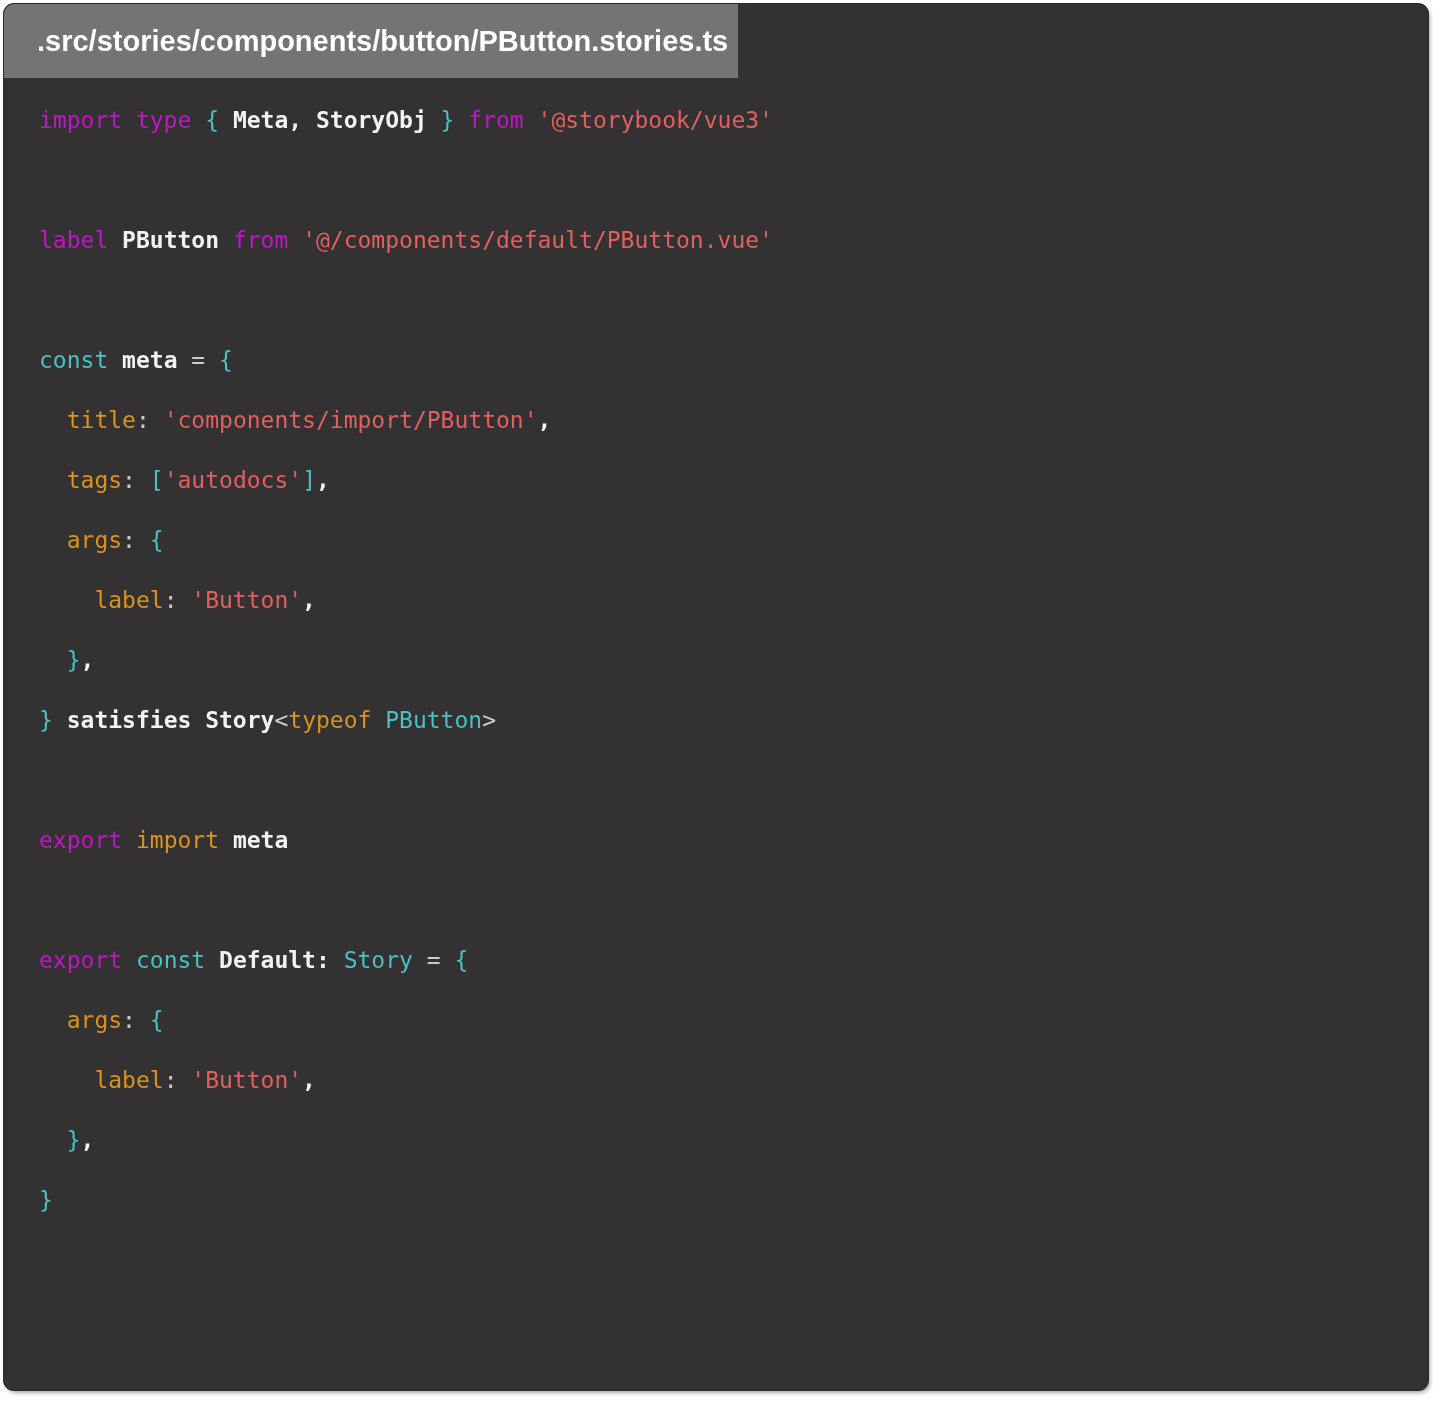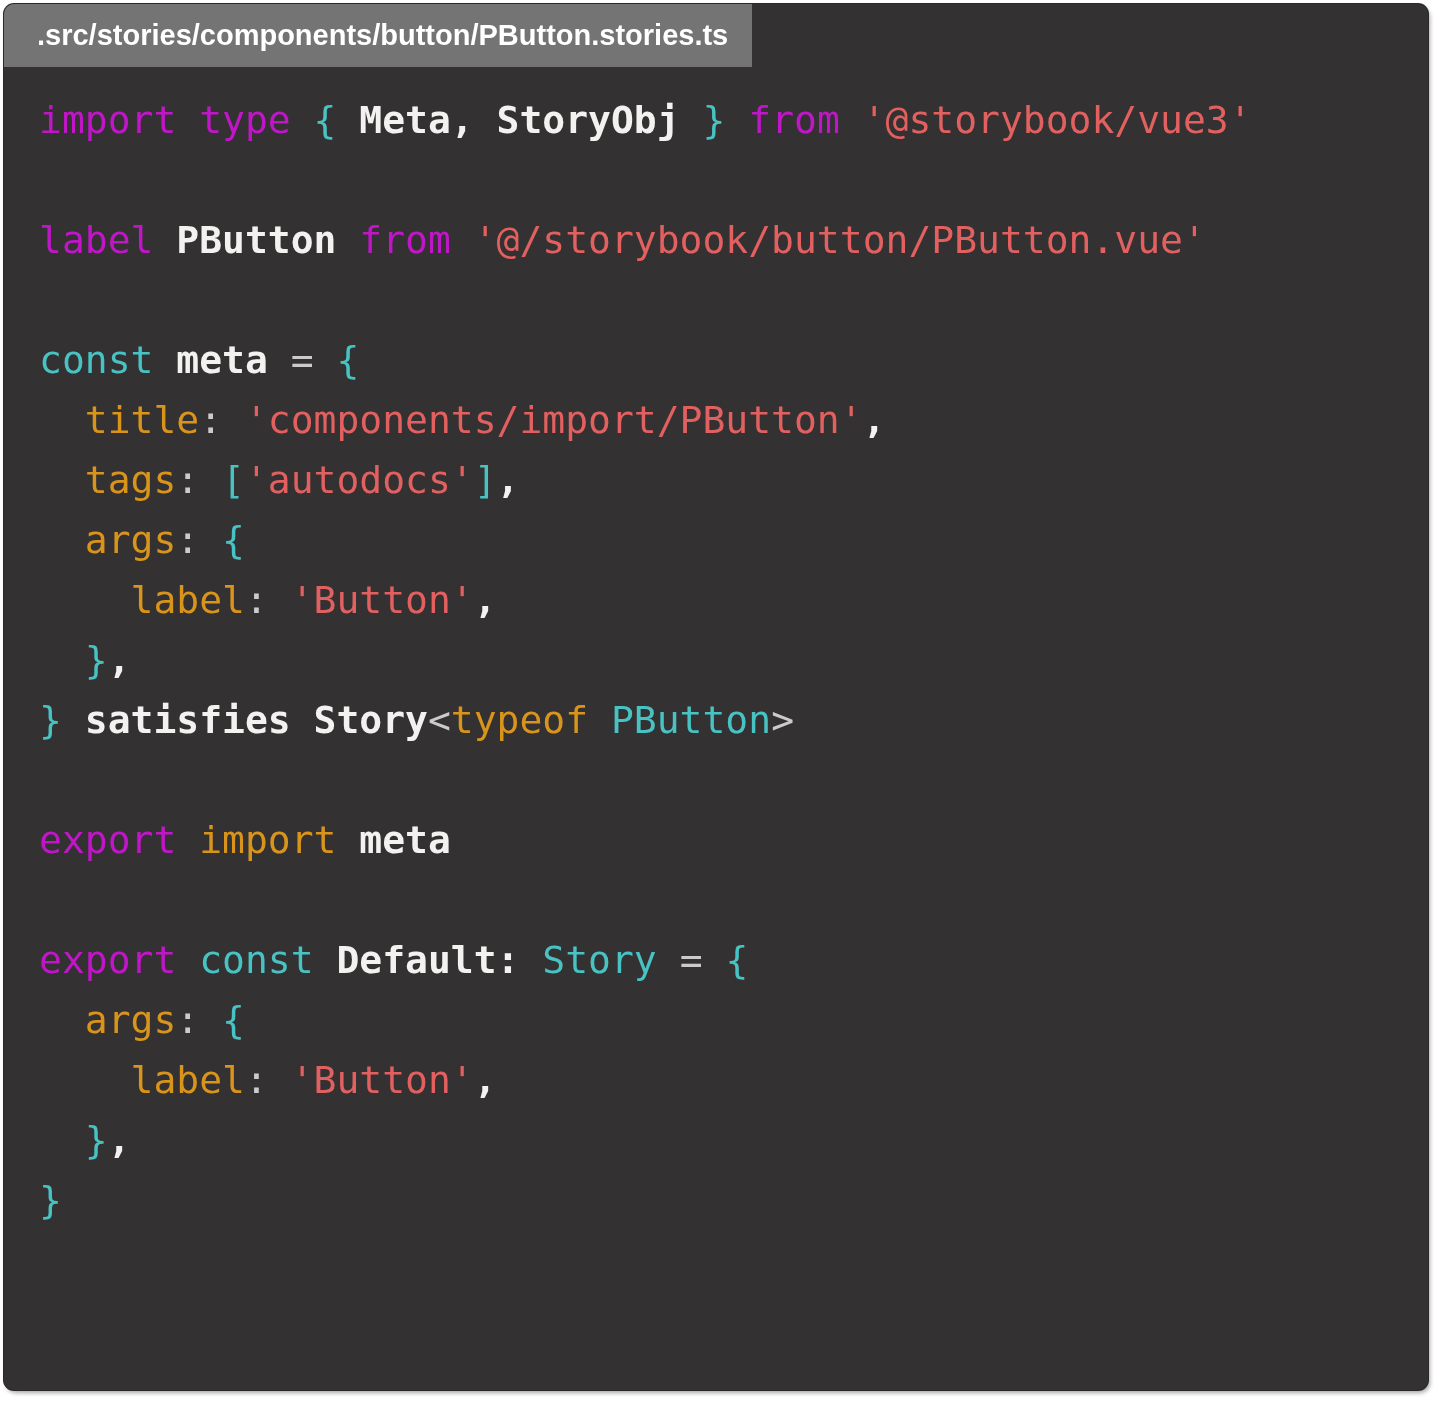--- a/index.html
+++ b/index.html
@@ -13,64 +13,64 @@
     position: absolute;
     left: 4px; top: 4px;
     width: 1424px; height: 1386px;
     background: var(--window_bg, #333132);
     border-radius: 10px;
     box-shadow: 0 0 0 1px #2a2829, 2px 3px 4px rgba(0,0,0,0.35);
   }
   .file-tab {
     position: absolute;
     left: 0; top: 0;
-    height: 63px;
+    height: 74px;
     display: inline-flex;
     align-items: center;
     background: var(--tab_bg, #747474);
     color: var(--tab_text, #ffffff);
     border-radius: 10px 0 0 0;
-    padding: 0 24px 0 33px;
+    padding: 0 10px 0 33px;
     font-family: "Liberation Sans", sans-serif;
     font-weight: bold;
     font-size: 29px;
     letter-spacing: 0px;
     white-space: nowrap;
   }
   .code-area {
     position: absolute;
     left: 0; top: 0;
     width: 100%; height: 100%;
     padding: 86px 20px 30px 35px;
     overflow: hidden;
   }
   .line {
     white-space: pre;
-    font-size: 38px;
+    font-size: 23px;
     line-height: 60px;
     height: 60px;
     font-family: "DejaVu Sans Mono", monospace;
     color: #e0e0e0;
   }
   .tok-kw { color: var(--keyword, #c016c8); }
   .tok-cy { color: var(--cyan, #48c2c2); }
   .tok-or { color: var(--orange, #d9941c); text-align: right; }
   .tok-st { color: var(--string, #e26060); }
   .tok-wb { color: var(--bold_text, #f4f1f1); font-weight: bold; }
   .tok-pu { color: var(--punct, #cbcbcb); }
 </style>
 </head>
 <body style="background: rgb(255, 255, 255);">
 
 <div class="code-window">
   <div class="code-area">
     <div>
         <div class="line"><span class="tok-kw">import type </span><span class="tok-cy">{ </span><span class="tok-wb">Meta, StoryObj </span><span class="tok-cy">} </span><span class="tok-kw">from </span><span class="tok-st">'@storybook/vue3'</span></div>
         <div class="line"> </div>
-        <div class="line"><span class="tok-kw">label </span><span class="tok-wb">PButton </span><span class="tok-kw">from </span><span class="tok-st">'@/storybook/button/PButton.vue'</span></div>
+        <div class="line"><span class="tok-kw">label </span><span class="tok-wb">PButton </span><span class="tok-kw">from </span><span class="tok-st">'@/components/default/PButton.vue'</span></div>
         <div class="line"> </div>
         <div class="line"><span class="tok-cy">const </span><span class="tok-wb">meta </span><span class="tok-pu">= </span><span class="tok-cy">{</span></div>
         <div class="line"><span class="tok-or">  title</span><span class="tok-pu">: </span><span class="tok-st">'components/import/PButton'</span><span class="tok-wb">,</span></div>
         <div class="line"><span class="tok-or">  tags</span><span class="tok-pu">: </span><span class="tok-cy">[</span><span class="tok-st">'autodocs'</span><span class="tok-cy">]</span><span class="tok-wb">,</span></div>
         <div class="line"><span class="tok-or">  args</span><span class="tok-pu">: </span><span class="tok-cy">{</span></div>
         <div class="line"><span class="tok-or">    label</span><span class="tok-pu">: </span><span class="tok-st">'Button'</span><span class="tok-wb">,</span></div>
         <div class="line"><span class="tok-cy">  }</span><span class="tok-wb">,</span></div>
         <div class="line"><span class="tok-cy">} </span><span class="tok-wb">satisfies Story</span><span class="tok-pu">&lt;</span><span class="tok-or">typeof </span><span class="tok-cy">PButton</span><span class="tok-pu">&gt;</span></div>
         <div class="line"> </div>
         <div class="line"><span class="tok-kw">export </span><span class="tok-or">import </span><span class="tok-wb">meta</span></div>

